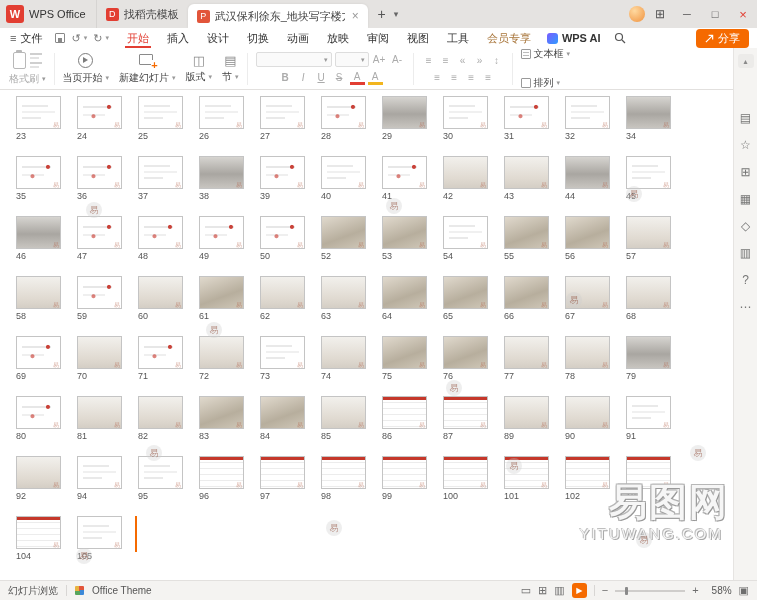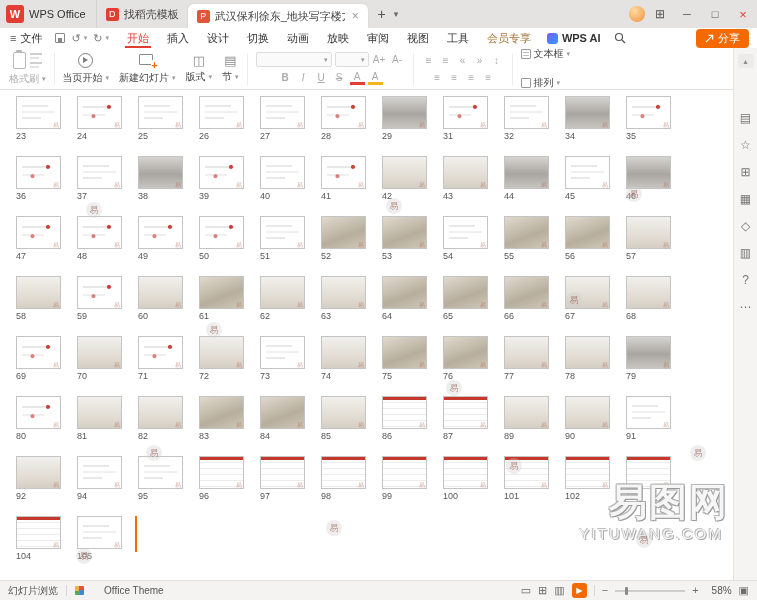--- a/index.html
+++ b/index.html
@@ -113,21 +113,21 @@
 
   .wm-dot { position:absolute; width:16px; height:16px; border-radius:50%; background:rgba(205,205,205,.35); color:rgba(140,70,50,.55); font-size:9px; display:flex; align-items:center; justify-content:center; pointer-events:none; }
   .wm-big { position:absolute; right:4px; bottom:52px; font-size:38px; font-weight:bold; letter-spacing:2px; color:rgba(255,255,255,.92);
     text-shadow:0 0 1px #8a8a8a,1px 1px 0 #9a9a9a,-1px -1px 0 #bdbdbd,1px -1px 0 #b0b0b0,-1px 1px 0 #b0b0b0; }
   .wm-sub { position:absolute; right:10px; bottom:38px; font-size:15px; letter-spacing:2px; color:rgba(255,255,255,.9);
     text-shadow:0 0 1px #9a9a9a,1px 1px 0 #aaa,-1px -1px 0 #c4c4c4; }
 
   
   .statusbar { position:absolute; left:0; right:0; bottom:0; height:20px; background:#f4f3f1; border-top:1px solid #e2e0de; display:flex; align-items:center; font-size:10px; color:#555; padding:0 8px; gap:8px; }
   .sb-sep { width:1px; height:11px; background:#d8d6d4; }
-  .theme-chip { display:flex; align-items:center; gap:20px; }
+  .theme-chip { display:flex; align-items:center; gap:8px; }
   .theme-ico { width:9px; height:9px; border-radius:1px; background:conic-gradient(#e2553a 0 25%, #3d89d8 25% 50%, #58a55c 50% 75%, #e8b importance0 75%); background:conic-gradient(#e2553a 0 25%, #3d89d8 0 50%, #58a55c 0 75%, #e8b340 0); }
   .sb-right { margin-left:auto; display:flex; align-items:center; gap:7px; }
   .sbico { font-size:11px; color:#6e6e6e; line-height:1; }
   .playbtn { width:15px; height:15px; border-radius:3px; background:var(--orange); color:#fff; display:flex; align-items:center; justify-content:center; }
   .playbtn span { font-size:8px; line-height:1; }
   .ztrack { width:70px; height:2px; background:#cfcdcb; position:relative; }
   .zhandle { position:absolute; left:10px; top:-3px; width:3px; height:8px; background:#8a8a8a; border-radius:1px; }
   .zoomval { min-width:26px; text-align:right; }
 </style>
 </head>
@@ -353,20 +353,26 @@
           </div>
         </div>
         <div class="cell">
           <div class="cellInner">
             <div class="thumb v2"></div>
             <div class="snum">29</div>
           </div>
         </div>
         <div class="cell">
           <div class="cellInner">
+            <div class="thumb v0"></div>
+            <div class="snum">30</div>
+          </div>
+        </div>
+        <div class="cell">
+          <div class="cellInner">
             <div class="thumb v1"></div>
             <div class="snum">31</div>
           </div>
         </div>
         <div class="cell">
           <div class="cellInner">
             <div class="thumb v0"></div>
             <div class="snum">32</div>
           </div>
         </div>
@@ -463,26 +469,20 @@
         <div class="cell">
           <div class="cellInner">
             <div class="thumb v1"></div>
             <div class="snum">49</div>
           </div>
         </div>
         <div class="cell">
           <div class="cellInner">
             <div class="thumb v1"></div>
             <div class="snum">50</div>
-          </div>
-        </div>
-        <div class="cell">
-          <div class="cellInner">
-            <div class="thumb v0"></div>
-            <div class="snum">51</div>
           </div>
         </div>
         <div class="cell">
           <div class="cellInner">
             <div class="thumb v3"></div>
             <div class="snum">52</div>
           </div>
         </div>
         <div class="cell">
           <div class="cellInner">

